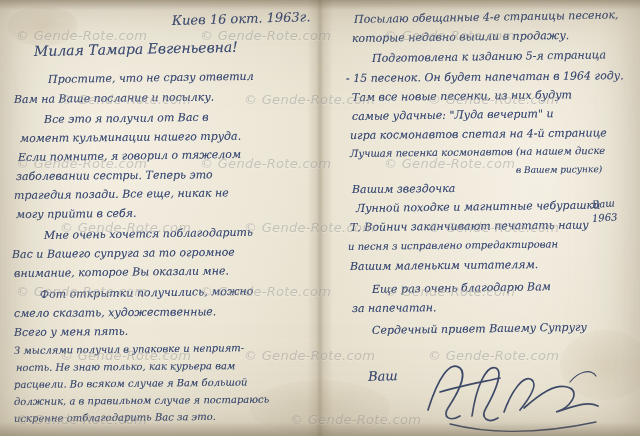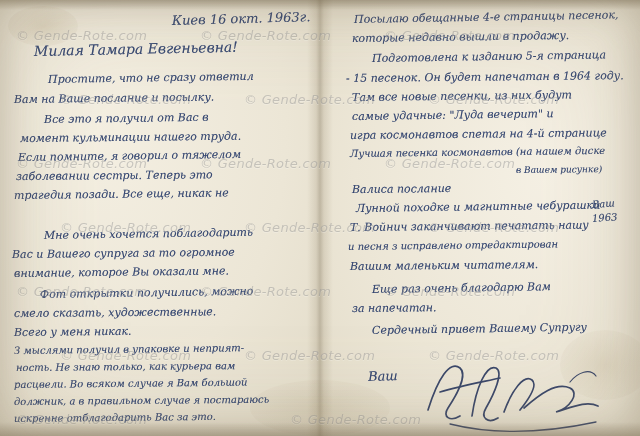--- a/index.html
+++ b/index.html
@@ -149,44 +149,45 @@
     <div class="hw big" style="left:172px; top:14px; transform:rotate(-1.6deg);">Киев 16 окт. 1963г.</div>
     <div class="hw big" style="left:34px; top:44px; transform:rotate(-1.2deg); font-size:14px;">Милая Тамара Евгеньевна!</div>
 
     <div class="hw" style="left:48px; top:74px; transform:rotate(-0.9deg);">Простите, что не сразу ответил</div>
     <div class="hw" style="left:14px; top:94px; transform:rotate(-0.7deg);">Вам на Ваше послание и посылку.</div>
     <div class="hw" style="left:44px; top:114px; transform:rotate(-0.8deg);">Все это я получил от Вас в</div>
     <div class="hw" style="left:20px; top:133px; transform:rotate(-0.6deg);">момент кульминации нашего труда.</div>
     <div class="hw" style="left:18px; top:152px; transform:rotate(-0.8deg);">Если помните, я говорил о тяжелом</div>
     <div class="hw" style="left:16px; top:171px; transform:rotate(-0.5deg);">заболевании сестры. Теперь это</div>
     <div class="hw" style="left:14px; top:190px; transform:rotate(-0.7deg);">трагедия позади. Все еще, никак не</div>
+    <div class="hw" style="left:16px; top:209px; transform:rotate(-0.6deg);">могу прийти в себя.</div>
     <div class="hw" style="left:44px; top:230px; transform:rotate(-0.9deg);">Мне очень хочется поблагодарить</div>
     <div class="hw" style="left:12px; top:249px; transform:rotate(-0.6deg);">Вас и Вашего супруга за то огромное</div>
     <div class="hw" style="left:14px; top:268px; transform:rotate(-0.7deg);">внимание, которое Вы оказали мне.</div>
     <div class="hw" style="left:40px; top:289px; transform:rotate(-0.9deg);">Фот открытки получились, можно</div>
     <div class="hw" style="left:14px; top:308px; transform:rotate(-0.5deg);">смело сказать, художественные.</div>
-    <div class="hw" style="left:14px; top:327px; transform:rotate(-0.6deg);">Всего у меня никак.</div>
+    <div class="hw" style="left:14px; top:327px; transform:rotate(-0.6deg);">Всего у меня пять.</div>
     <div class="hw small" style="left:14px; top:346px; transform:rotate(-0.7deg);">З мыслями получил в упаковке и неприят-</div>
     <div class="hw small" style="left:16px; top:363px; transform:rotate(-0.5deg);">ность. Не знаю только, как курьера вам</div>
     <div class="hw small" style="left:14px; top:380px; transform:rotate(-0.6deg);">расцвели. Во всяком случае я Вам большой</div>
     <div class="hw small" style="left:14px; top:397px; transform:rotate(-0.5deg);">должник, а в правильном случае я постараюсь</div>
     <div class="hw small" style="left:14px; top:414px; transform:rotate(-0.6deg);">искренне отблагодарить Вас за это.</div>
   </div>
 
   <div class="ink">
     <div class="hw" style="left:354px; top:14px; transform:rotate(-1.0deg);">Посылаю обещанные 4-е страницы песенок,</div>
     <div class="hw" style="left:352px; top:33px; transform:rotate(-0.8deg);">которые недавно вышли в продажу.</div>
     <div class="hw" style="left:372px; top:53px; transform:rotate(-0.9deg);">Подготовлена к изданию 5-я страница</div>
     <div class="hw" style="left:346px; top:73px; transform:rotate(-0.6deg);">- 15 песенок. Он будет напечатан в 1964 году.</div>
     <div class="hw" style="left:352px; top:92px; transform:rotate(-0.7deg);">Там все новые песенки, из них будут</div>
     <div class="hw" style="left:352px; top:111px; transform:rotate(-0.8deg);">самые удачные: "Луда вечерит" и</div>
     <div class="hw" style="left:350px; top:130px; transform:rotate(-0.6deg);">игра космонавтов спетая на 4-й странице</div>
     <div class="hw small" style="left:350px; top:149px; transform:rotate(-0.7deg);">Лучшая песенка космонавтов (на нашем диске</div>
     <div class="hw small" style="left:516px; top:166px; transform:rotate(-0.6deg); font-size:9px;">в Вашем рисунке)</div>
-    <div class="hw" style="left:352px; top:184px; transform:rotate(-0.6deg);">Валиса послание</div>
+    <div class="hw" style="left:352px; top:184px; transform:rotate(-0.6deg);">Вашим звездочка</div>
     <div class="hw" style="left:356px; top:203px; transform:rotate(-0.8deg);">Лунной походке и магнитные чебурашки</div>
     <div class="hw" style="left:350px; top:222px; transform:rotate(-0.6deg);">Т. Войнич заканчивают печатать нашу</div>
     <div class="hw small" style="left:348px; top:242px; transform:rotate(-0.7deg);">и песня з исправлено отредактирован</div>
     <div class="hw" style="left:350px; top:261px; transform:rotate(-0.6deg);">Вашим маленьким читателям.</div>
     <div class="hw" style="left:372px; top:284px; transform:rotate(-0.9deg);">Еще раз очень благодарю Вам</div>
     <div class="hw" style="left:352px; top:303px; transform:rotate(-0.6deg);">за напечатан.</div>
     <div class="hw" style="left:372px; top:325px; transform:rotate(-0.9deg);">Сердечный привет Вашему Супругу</div>
     <div class="hw big" style="left:368px; top:370px; transform:rotate(-2deg);">Ваш</div>
 
     <div class="sig" style="left:440px; top:350px; transform:rotate(-7deg); font-size:22px; opacity:0;">А. Филипенко</div>

